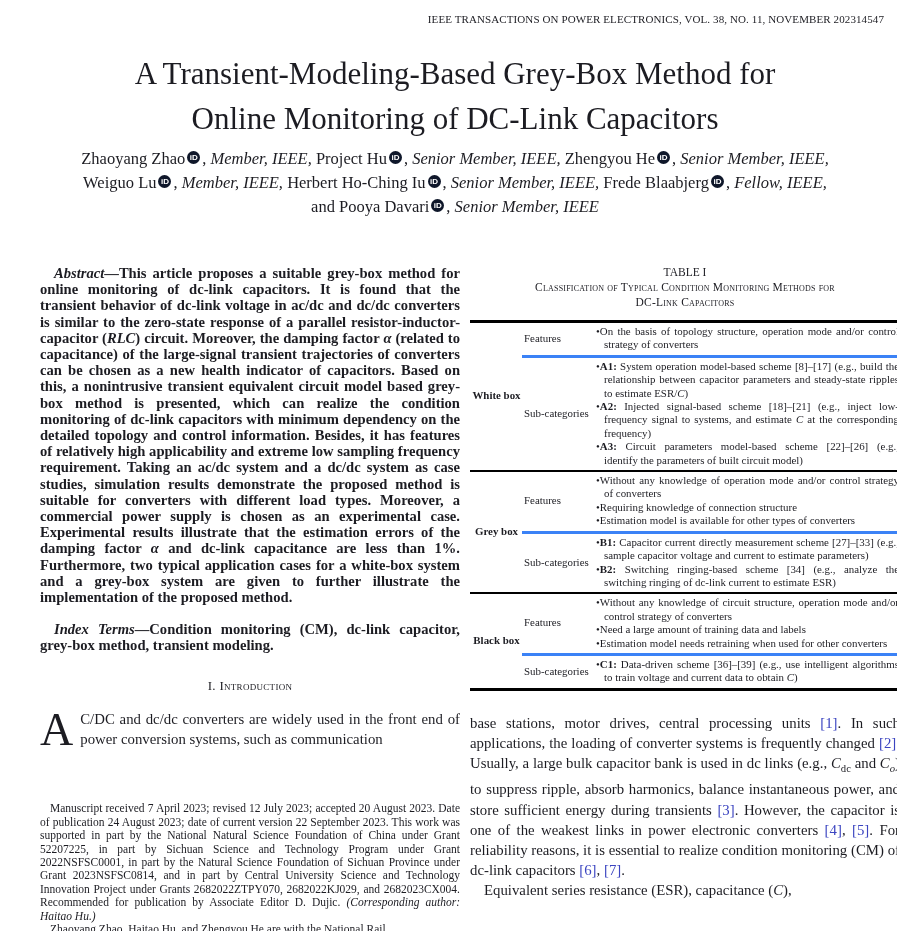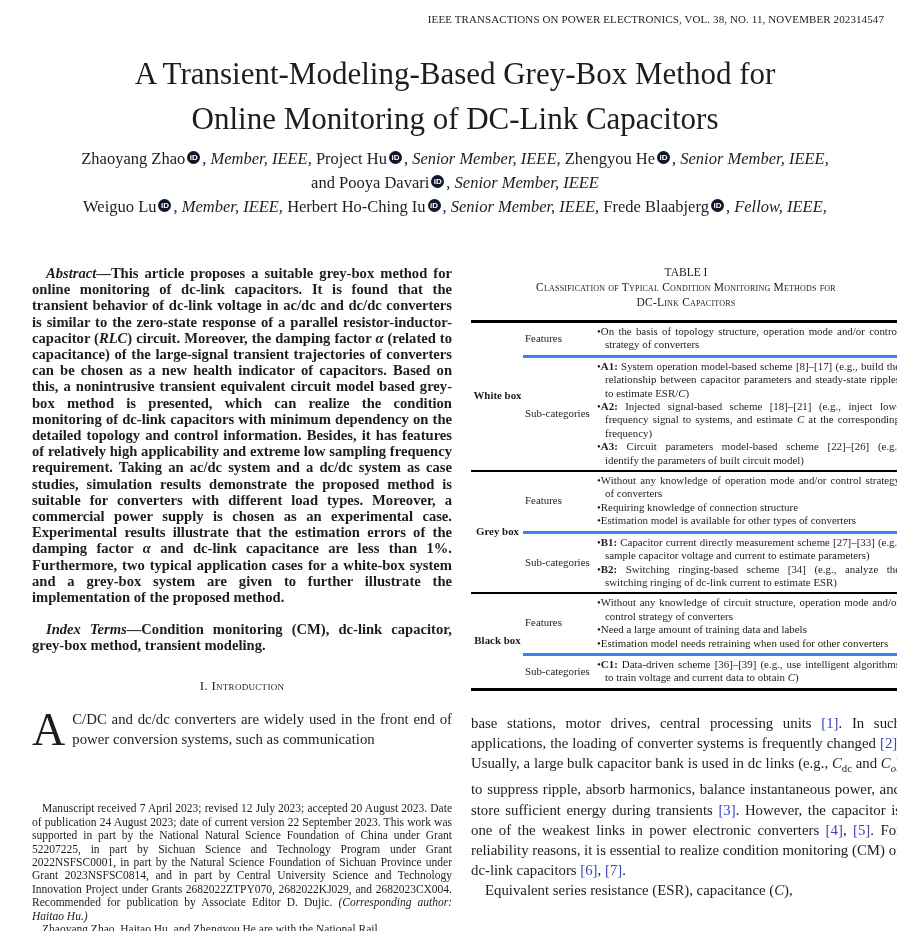--- a/index.html
+++ b/index.html
@@ -23,21 +23,21 @@
   .authors { margin-top:6px; text-align:center; font-size:16.5px; line-height:24px; }
   .author-line { white-space:nowrap; }
   .orcid {
     display:inline-block; width:13px; height:13px; border-radius:50%;
     background:#0f172a; color:#ffffff; font-size:8px; line-height:13px;
     text-align:center; font-family:"Liberation Sans","DejaVu Sans",sans-serif;
     font-weight:bold; position:relative; top:-4px; margin:0 2px 0 2px;
   }
   
   .columns {
-    margin:46px 13px 0 32px; display:flex; gap:19px; height:666px; overflow:hidden;
+    margin:46px 13px 0 40px; display:flex; gap:10px; height:666px; overflow:hidden;
   }
   .col-left { width:420px; min-width:420px; display:flex; flex-direction:column; }
   .col-right { width:430px; min-width:430px; }
 
   
   .s-i { font-style:italic; }
   .s-b { font-weight:bold; }
   .s-sc { font-variant:small-caps; }
   .s-ref { color:#3b44c0; }
   .s-sub { vertical-align:sub; font-size:72%; }
@@ -109,22 +109,22 @@
     <span>14547</span>
   </div>
 
   <h1 class="title">
     <span>A Transient-Modeling-Based Grey-Box Method for</span><br>
     <span>Online Monitoring of DC-Link Capacitors</span>
   </h1>
 
   <div class="authors">
     <div class="author-line"><span>Zhaoyang Zhao</span><span class="orcid">iD</span><span>, </span><span class="s-i">Member, IEEE,</span><span> Project Hu</span><span class="orcid">iD</span><span>, </span><span class="s-i">Senior Member, IEEE,</span><span> Zhengyou He</span><span class="orcid">iD</span><span>, </span><span class="s-i">Senior Member, IEEE,</span></div>
+    <div class="author-line"><span>Weiguo Lu</span><span class="orcid">iD</span><span>, </span><span class="s-i">Member, IEEE,</span><span> Herbert Ho-Ching Iu</span><span class="orcid">iD</span><span>, </span><span class="s-i">Senior Member, IEEE,</span><span> Frede Blaabjerg</span><span class="orcid">iD</span><span>, </span><span class="s-i">Fellow, IEEE,</span></div>
     <div class="author-line"><span>and Pooya Davari</span><span class="orcid">iD</span><span>, </span><span class="s-i">Senior Member, IEEE</span></div>
-    <div class="author-line"><span>Weiguo Lu</span><span class="orcid">iD</span><span>, </span><span class="s-i">Member, IEEE,</span><span> Herbert Ho-Ching Iu</span><span class="orcid">iD</span><span>, </span><span class="s-i">Senior Member, IEEE,</span><span> Frede Blaabjerg</span><span class="orcid">iD</span><span>, </span><span class="s-i">Fellow, IEEE,</span></div>
   </div>
 
   <div class="columns">
 
     <div class="col-left">
       <p class="abstract"><span class="s-i">Abstract</span><span>—This article proposes a suitable grey-box method for online monitoring of dc-link capacitors. It is found that the transient behavior of dc-link voltage in ac/dc and dc/dc converters is similar to the zero-state response of a parallel resistor-inductor-capacitor (</span><span class="s-i">RLC</span><span>) circuit. Moreover, the damping factor </span><span class="s-i">α</span><span> (related to capacitance) of the large-signal transient trajectories of converters can be chosen as a new health indicator of capacitors. Based on this, a nonintrusive transient equivalent circuit model based grey-box method is presented, which can realize the condition monitoring of dc-link capacitors with minimum dependency on the detailed topology and control information. Besides, it has features of relatively high applicability and extreme low sampling frequency requirement. Taking an ac/dc system and a dc/dc system as case studies, simulation results demonstrate the proposed method is suitable for converters with different load types. Moreover, a commercial power supply is chosen as an experimental case. Experimental results illustrate that the estimation errors of the damping factor </span><span class="s-i">α</span><span> and dc-link capacitance are less than 1%. Furthermore, two typical application cases for a white-box system and a grey-box system are given to further illustrate the implementation of the proposed method.</span></p>
       <p class="index-terms"><span class="s-i">Index Terms</span><span>—Condition monitoring (CM), dc-link capacitor, grey-box method, transient modeling.</span></p>
       <h2 class="section-heading"><span>I. </span><span class="s-sc">Introduction</span></h2>
       <p class="intro-par"><span class="dropcap">A</span><span>C/DC and dc/dc converters are widely used in the front end of power conversion systems, such as communication</span></p>
       <div class="footnote">

